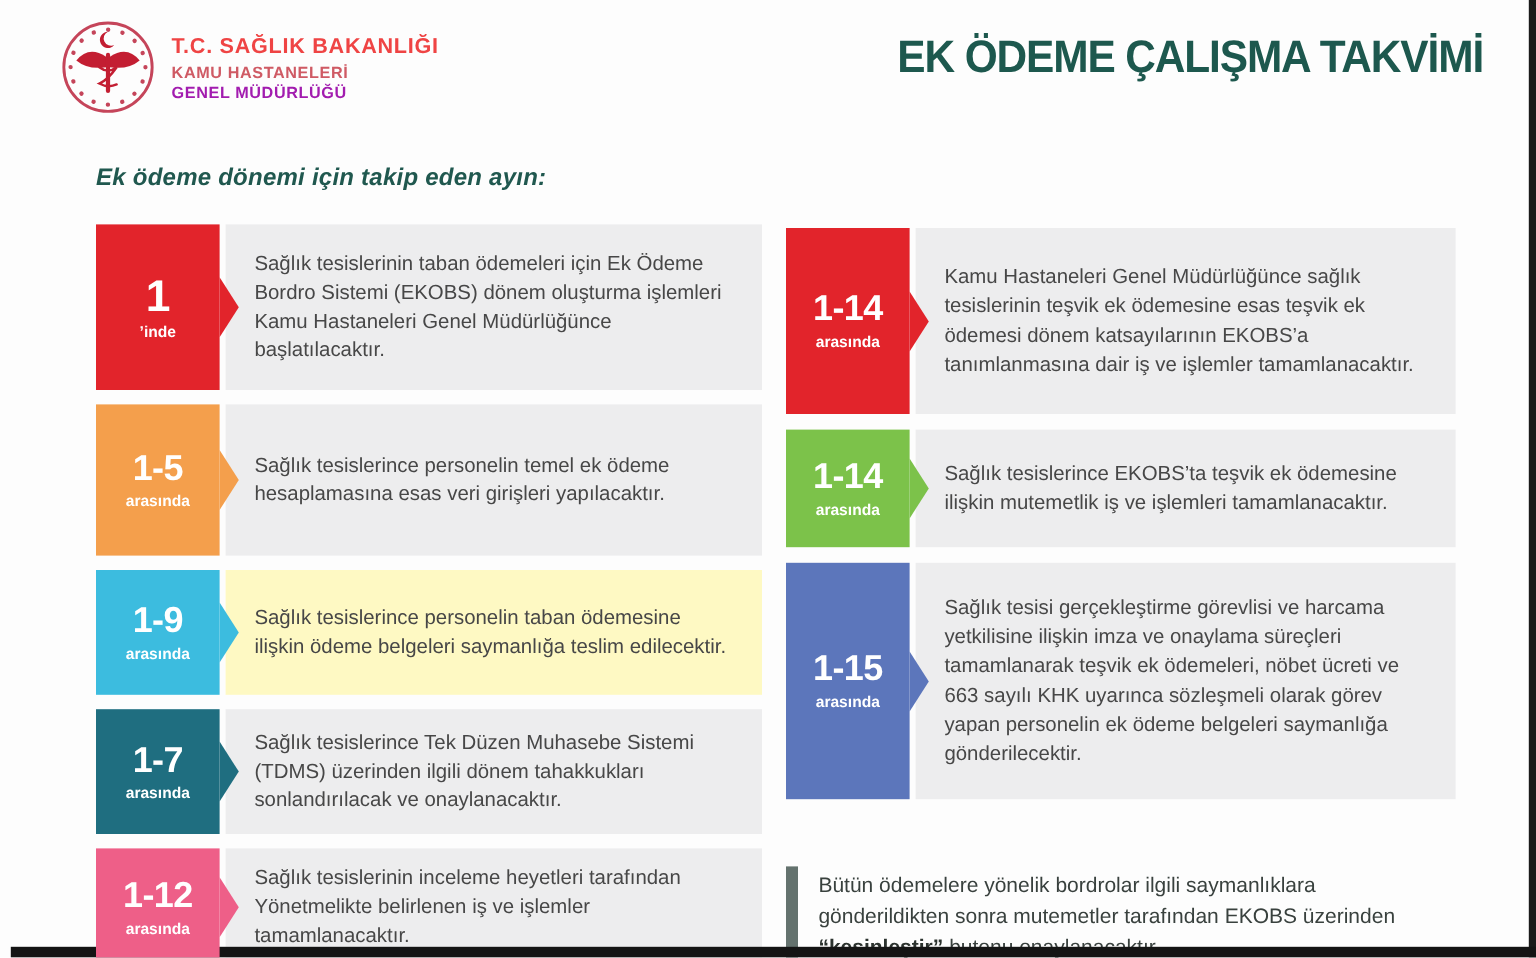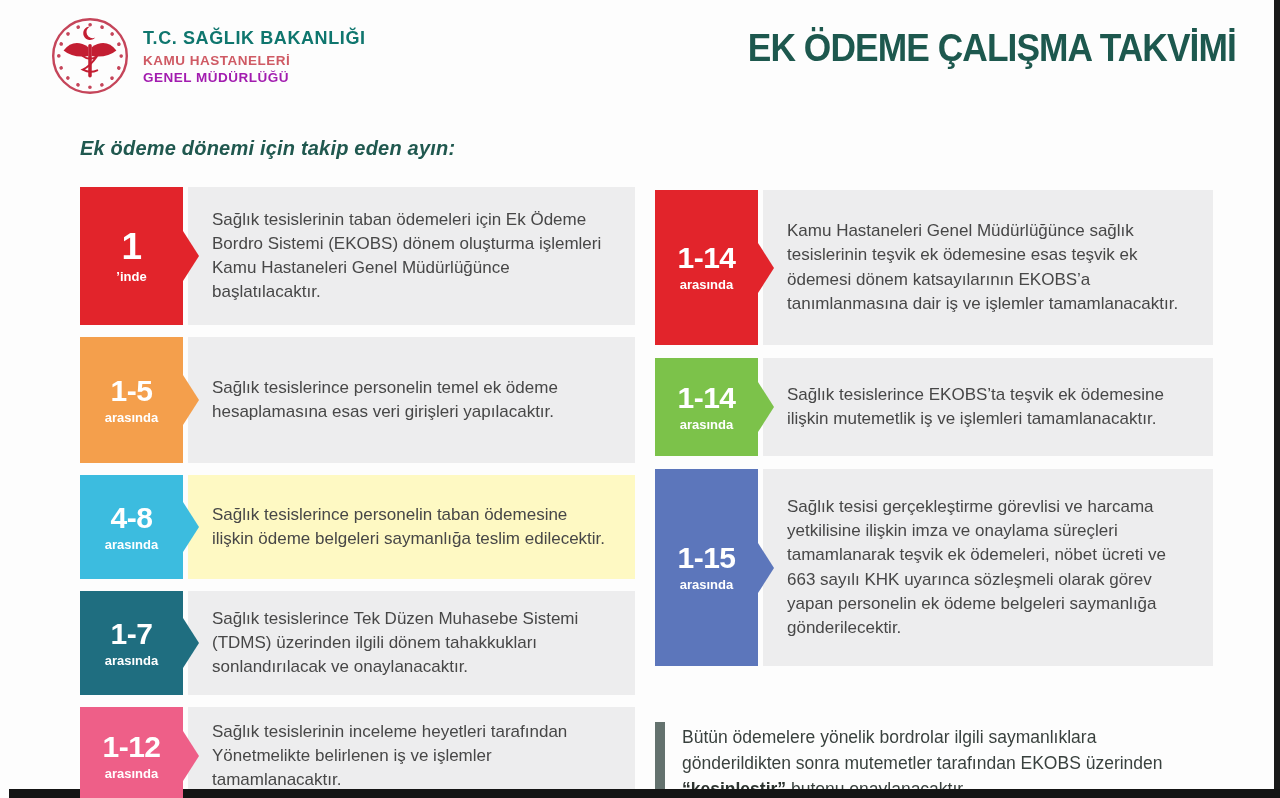--- a/index.html
+++ b/index.html
@@ -62,21 +62,21 @@
     <svg class="emblem" viewBox="0 0 100 100">
       <circle cx="50" cy="50" r="46" fill="none" stroke="#c5455a" stroke-width="3"></circle>
       <circle cx="50" cy="50" r="39" fill="none" stroke="#c5455a" stroke-width="4.5" stroke-dasharray="0.1 15.2" stroke-linecap="round"></circle>
       <path d="M50 13 a8.5 8.5 0 1 0 6.5 14 a7 7 0 1 1 -6.5 -14" fill="#c31e32"></path>
       <path d="M17 43 Q30 27 48 39 L48 50 Q29 53 17 43" fill="#c31e32"></path>
       <path d="M83 43 Q70 27 52 39 L52 50 Q71 53 83 43" fill="#c31e32"></path>
       <rect x="47.8" y="35" width="4.4" height="42" rx="2.2" fill="#c31e32"></rect>
       <path d="M41 50 Q50 57 59 50 Q50 63 41 67 Q50 72 59 68" fill="none" stroke="#c31e32" stroke-width="2.6" stroke-linecap="round"></path>
     </svg>
     <div class="logo-text">
-      <div class="logo-l1" style="color: #0f766e; text-align: right;">T.C. SAĞLIK BAKANLIĞI</div>
+      <div class="logo-l1" style="color: #ef4444; text-align: right;">T.C. SAĞLIK BAKANLIĞI</div>
       <div class="logo-l2">KAMU HASTANELERİ</div>
       <div class="logo-l3">GENEL MÜDÜRLÜĞÜ</div>
     </div>
   </div>
 
   <div class="title" style="color: rgb(29, 88, 78);">EK ÖDEME ÇALIŞMA TAKVİMİ</div>
 
   <div class="subtitle" style="color: rgb(32, 88, 79);">Ek ödeme dönemi için takip eden ayın:</div>
 
   <div class="content">
@@ -94,21 +94,21 @@
       <div class="row rh-106">
         <div class="badge" style="--badge-color: #f49f4c;">
           <div class="badge-num">1-5</div>
           <div class="badge-sub">arasında</div>
         </div>
         <div class="card" style="background-color: rgb(237, 237, 238);">Sağlık tesislerince personelin temel ek ödeme hesaplamasına esas veri girişleri yapılacaktır.</div>
       </div>
 
       <div class="row rh-104">
         <div class="badge" style="--badge-color: #3cbcdf;">
-          <div class="badge-num">4-8</div>
+          <div class="badge-num">1-9</div>
           <div class="badge-sub">arasında</div>
         </div>
         <div class="card" style="background-color: #fef9c3;">Sağlık tesislerince personelin taban ödemesine ilişkin ödeme belgeleri saymanlığa teslim edilecektir.</div>
       </div>
 
       <div class="row rh-104">
         <div class="badge" style="--badge-color: #1f6e80;">
           <div class="badge-num">1-7</div>
           <div class="badge-sub">arasında</div>
         </div>

